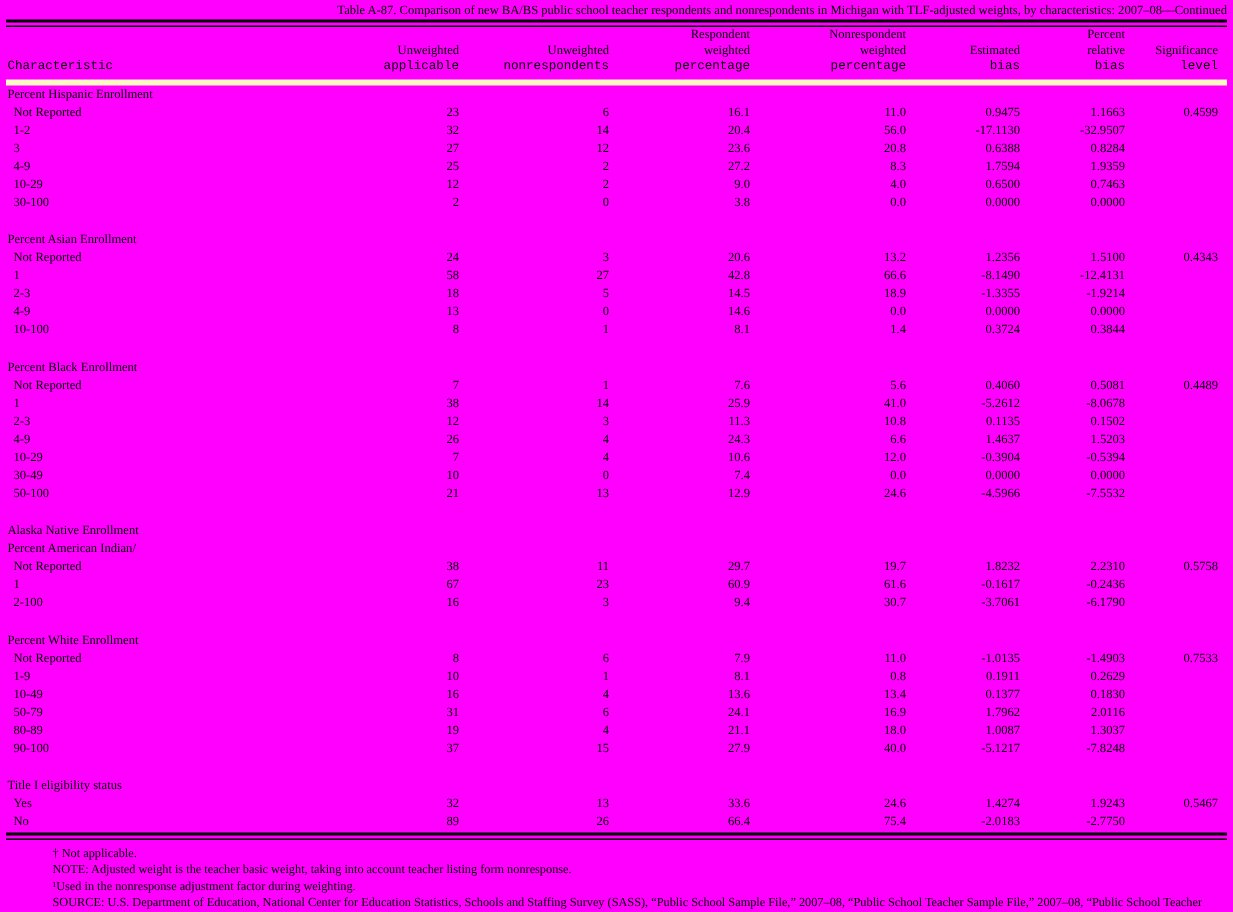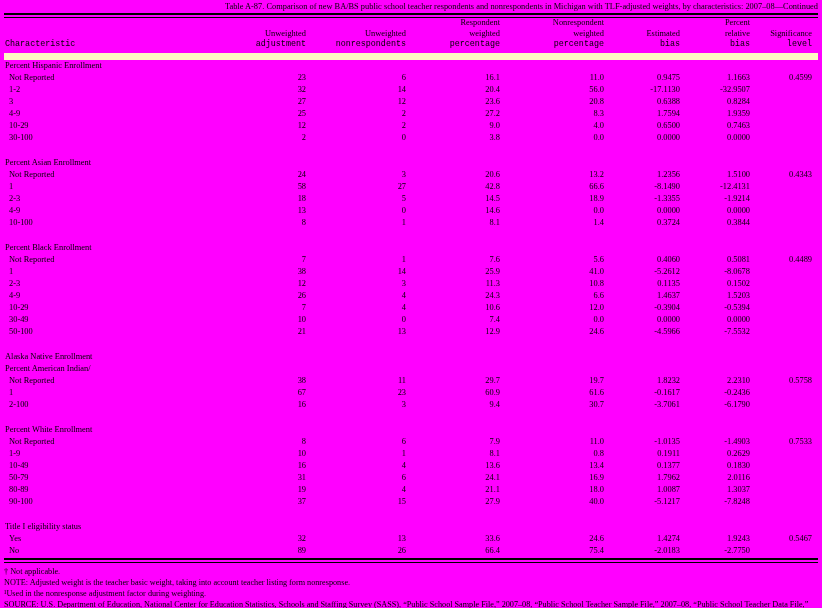--- a/index.html
+++ b/index.html
@@ -1,31 +1,31 @@
 <!DOCTYPE html>
 <html><head>
 <meta charset="utf-8">
 <style>
   html,body{margin:0;padding:0;}
   body{width:822px;height:608px;background:#ff00ff;overflow:hidden;}
   .page{padding:1px 4px 0 4px;font-family:"Liberation Serif",serif;color:#000;}
   .title{font-size:8.4px;line-height:11px;white-space:nowrap;text-align:right;}
   .ruledbl{height:2px;border-top:2px solid #000;border-bottom:1px solid #000;width:814px;margin-top:1px;}
   table{border-collapse:collapse;table-layout:fixed;width:814px;}
-  thead{border-bottom:7px solid #fef9c3;}
+  thead{border-bottom:4px solid #fef9c3;}
   thead td{vertical-align:bottom;font-size:8.4px;line-height:10.5px;padding:0;}
   thead tr.h3 td{padding-bottom:3px;font-family:Liberation Mono, monospace;}
   thead td:first-child{padding-left:1px;}
   tbody td{font-size:8.4px;line-height:12px;height:12px;padding:0;overflow:hidden;white-space:nowrap;}
   .num{text-align:right;padding-right:6px;}
   td.lab{padding-left:5px;margin-top:48px;}
   tr.sec td{padding-left:1px;}
   tr.gap td{height:13px;}
   .footnotes{margin-top:3px;font-size:8.2px;line-height:11px;}
-  .fn{max-width:814px;}
+  .fn{max-width:814px;margin-left:31px;}
 </style>
 </head>
 <body>
 
 <div class="page">
 
   <div class="title">Table A-87. Comparison of new BA/BS public school teacher respondents and nonrespondents in Michigan with TLF-adjusted weights, by characteristics: 2007–08—Continued</div>
 
   <div class="ruledbl"></div>
 
@@ -56,21 +56,21 @@
         <td class="num">Unweighted</td>
         <td class="num">Unweighted</td>
         <td class="num">weighted</td>
         <td class="num">weighted</td>
         <td class="num">Estimated</td>
         <td class="num">relative</td>
         <td class="num">Significance</td>
       </tr>
       <tr class="h3">
         <td>Characteristic</td>
-        <td class="num">adjustment</td>
+        <td class="num">applicable</td>
         <td class="num">nonrespondents</td>
         <td class="num">percentage</td>
         <td class="num">percentage</td>
         <td class="num">bias</td>
         <td class="num">bias</td>
         <td class="num">level</td>
       </tr>
     </thead>
     <tbody>
         <tr class="sec">

